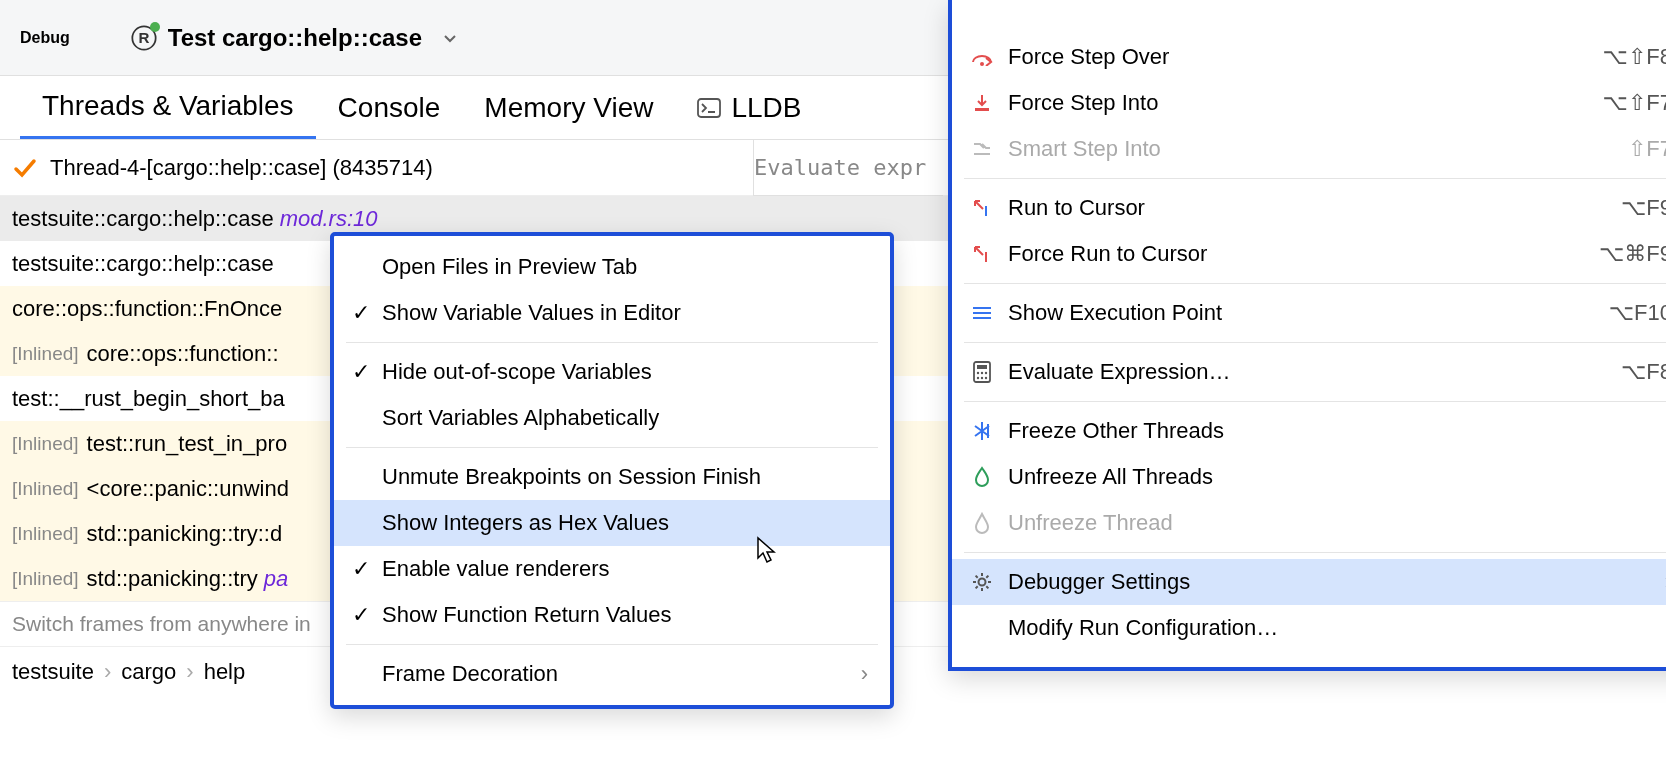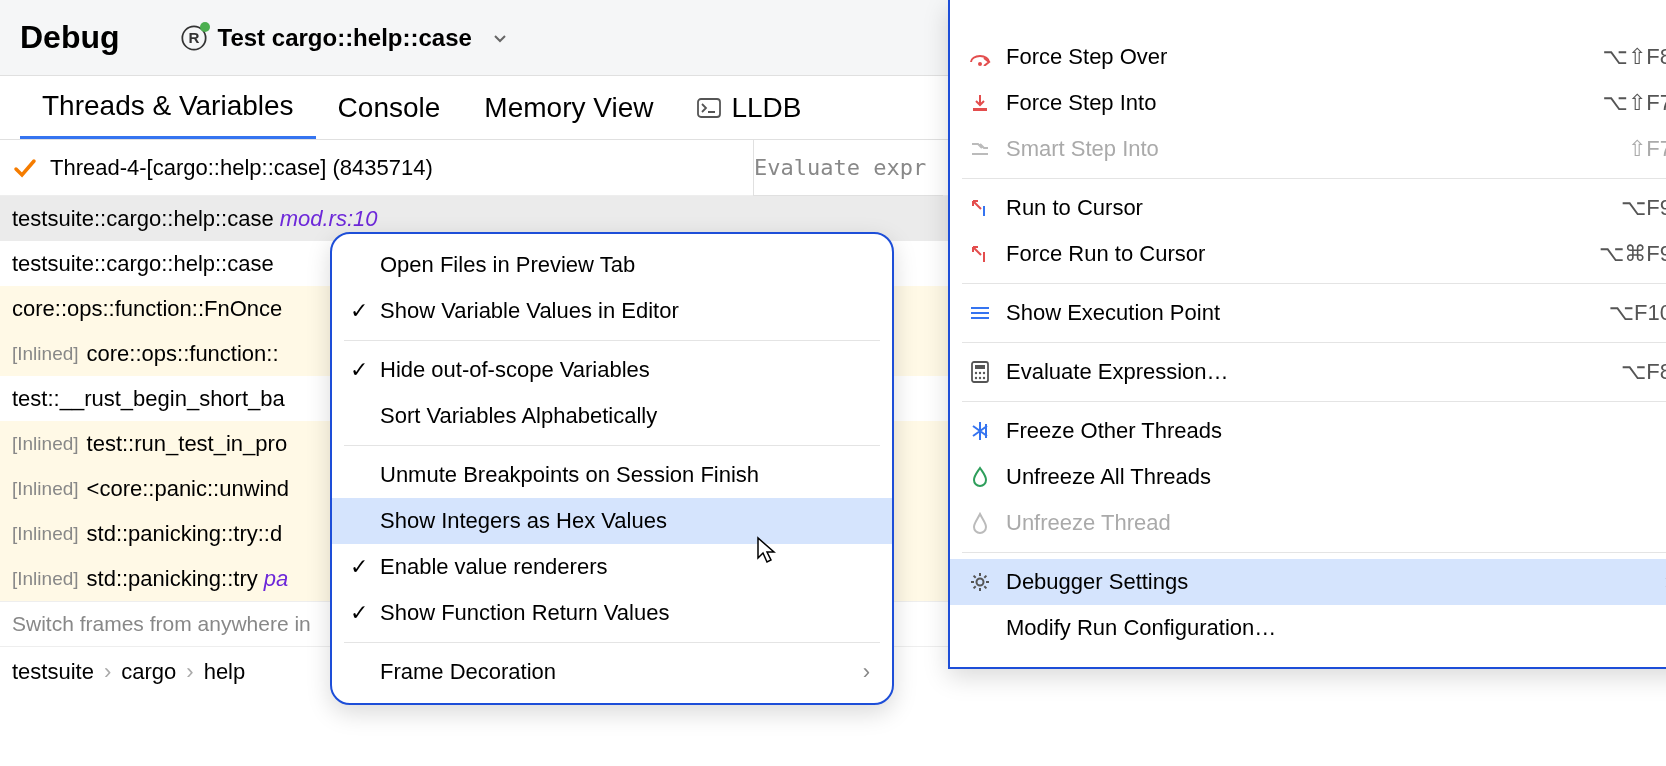--- a/index.html
+++ b/index.html
@@ -16,21 +16,21 @@
 .header {
   display: flex;
   align-items: center;
   padding: 0 20px;
   height: 76px;
   background: #f5f6f7;
   border-bottom: 1px solid #e0e0e0;
 }
 .header-title {
   font-weight: 600;
-  font-size: 32px;
+  font-size: 16px;
   margin-right: 60px;
 }
 .run-config {
   display: flex;
   align-items: center;
   gap: 10px;
   font-weight: 600;
   font-size: 24px;
 }
 .rust-icon {
@@ -136,22 +136,22 @@
   align-items: center;
   padding: 0 12px;
   gap: 10px;
   border-top: 1px solid #eee;
 }
 .bc-sep { color: #aaa; }
 
 .ctx-menu {
   position: absolute;
   background: #fff;
-  border: 2px solid #1d4ed8;
-  border-radius: 20px;
+  border: 4px solid #1d4ed8;
+  border-radius: 5px;
   box-shadow: 0 8px 24px rgba(0,0,0,0.15);
   padding: 8px 0;
 }
 .ctx1 {
   left: 330px;
   top: 232px;
   width: 564px;
 }
 .ctx-item {
   display: flex;

